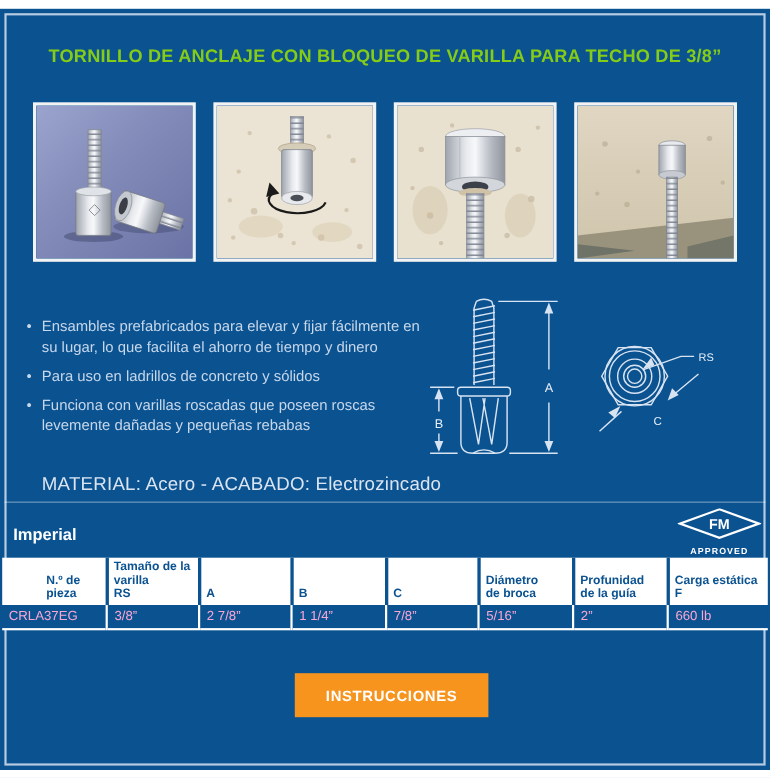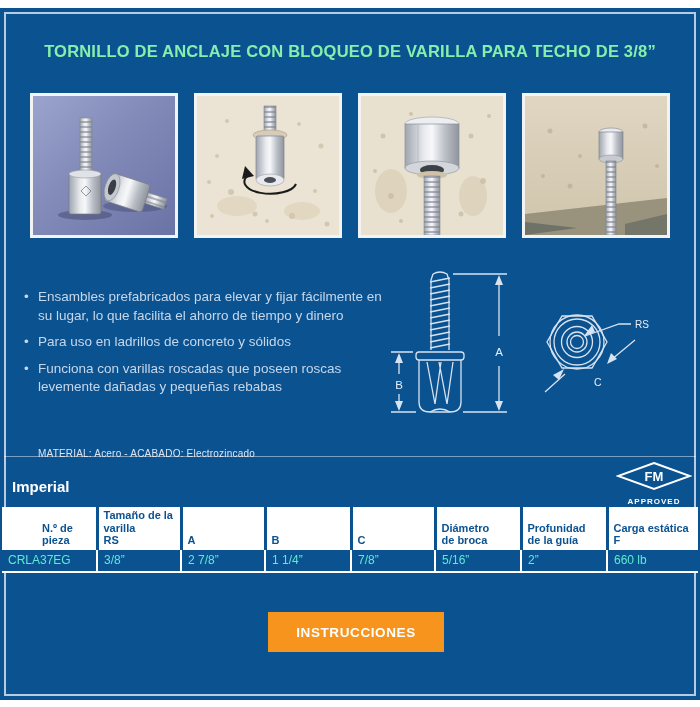--- a/index.html
+++ b/index.html
@@ -2,45 +2,45 @@
 <html><head>
 <meta charset="utf-8">
 <style>
   html,body{margin:0;padding:0;background:#ffffff;}
   #page{position:relative;width:700px;height:707px;background:#ffffff;overflow:hidden;
         font-family:"Liberation Sans",sans-serif;}
   .panel{position:absolute;left:0;top:8px;width:700px;height:692px;background:#0b5291;}
   .inner-border{position:absolute;left:4px;top:4px;right:4px;bottom:4px;
         border:2px solid rgba(214,224,240,.85);pointer-events:none;}
   .title{position:absolute;top:34px;left:0;width:100%;text-align:center;margin:0;
-        color:#86efac;font-size:16.5px;font-weight:bold;letter-spacing:.2px;}
+        color:#84cc16;font-size:16.5px;font-weight:bold;letter-spacing:.2px;}
   .photos{position:absolute;top:85px;left:30px;display:flex;gap:16px;}
   .photo{width:148px;height:145px;border:3px solid #f3f3f3;box-sizing:border-box;
         margin:0;padding:0;overflow:hidden;}
   .photo svg{display:block;width:100%;height:100%;}
   .bullets{position:absolute;top:280px;left:24px;width:362px;margin:0;padding:0;list-style:none;}
   .bullets li{position:relative;padding-left:14px;color:#c6d7ea;font-size:13.5px;
         line-height:18.5px;margin-bottom:8px;}
   .bullets li::before{content:"•";position:absolute;left:0;top:0;color:#c6d7ea;}
-  .material{position:absolute;top:440px;left:38px;color:#dbe5f2;font-size:10px;letter-spacing:.2px;}
+  .material{position:absolute;top:422px;left:38px;color:#dbe5f2;font-size:17px;letter-spacing:.2px;}
   .side-diagram{position:absolute;left:383px;top:258px;}
   .top-diagram{position:absolute;left:539px;top:272px;}
   .diagram-stroke{stroke:#d8e3f2;stroke-width:1.3;fill:none;}
   .diagram-fill{fill:#d8e3f2;stroke:none;}
   .diagram-text{fill:#e6eef8;font-family:"Liberation Sans",sans-serif;}
   .separator{position:absolute;left:4px;right:4px;top:448px;height:1px;background:rgba(255,255,255,.45);}
   .units{position:absolute;left:12px;top:470px;color:#ffffff;font-weight:bold;font-size:15px;}
   .fm{position:absolute;left:616px;top:454px;width:76px;height:48px;}
   .spec-table{position:absolute;left:2px;top:499px;width:696px;border-collapse:collapse;
         table-layout:fixed;border-bottom:2px solid #ffffff;}
   .spec-table th{background:#ffffff;color:#0b5291;font-size:11px;font-weight:bold;text-align:left;
         vertical-align:bottom;padding:2px 2px 3px 5px;white-space:pre-line;line-height:12.5px;
         border-left:3px solid #0b5291;height:29px;box-sizing:border-box;}
   .spec-table th:first-child{border-left:none;padding-left:40px;}
-  .spec-table td{background:#0b5291;color:#5eead4;font-size:12px;padding:3px 2px 4px 6px;
+  .spec-table td{background:#0b5291;color:#f9a8d4;font-size:12px;padding:3px 2px 4px 6px;
         border-left:2px solid #ffffff;height:22px;box-sizing:border-box;}
   .spec-table td:first-child{border-left:none;}
   .cta-button{position:absolute;left:268px;top:604px;width:176px;height:40px;background:#f7941e;
         color:#ffffff;font-weight:bold;font-size:13.5px;letter-spacing:.6px;border:none;
         display:flex;align-items:center;justify-content:center;cursor:pointer;
         font-family:"Liberation Sans",sans-serif;}
 </style>
 </head>
 <body>
 

